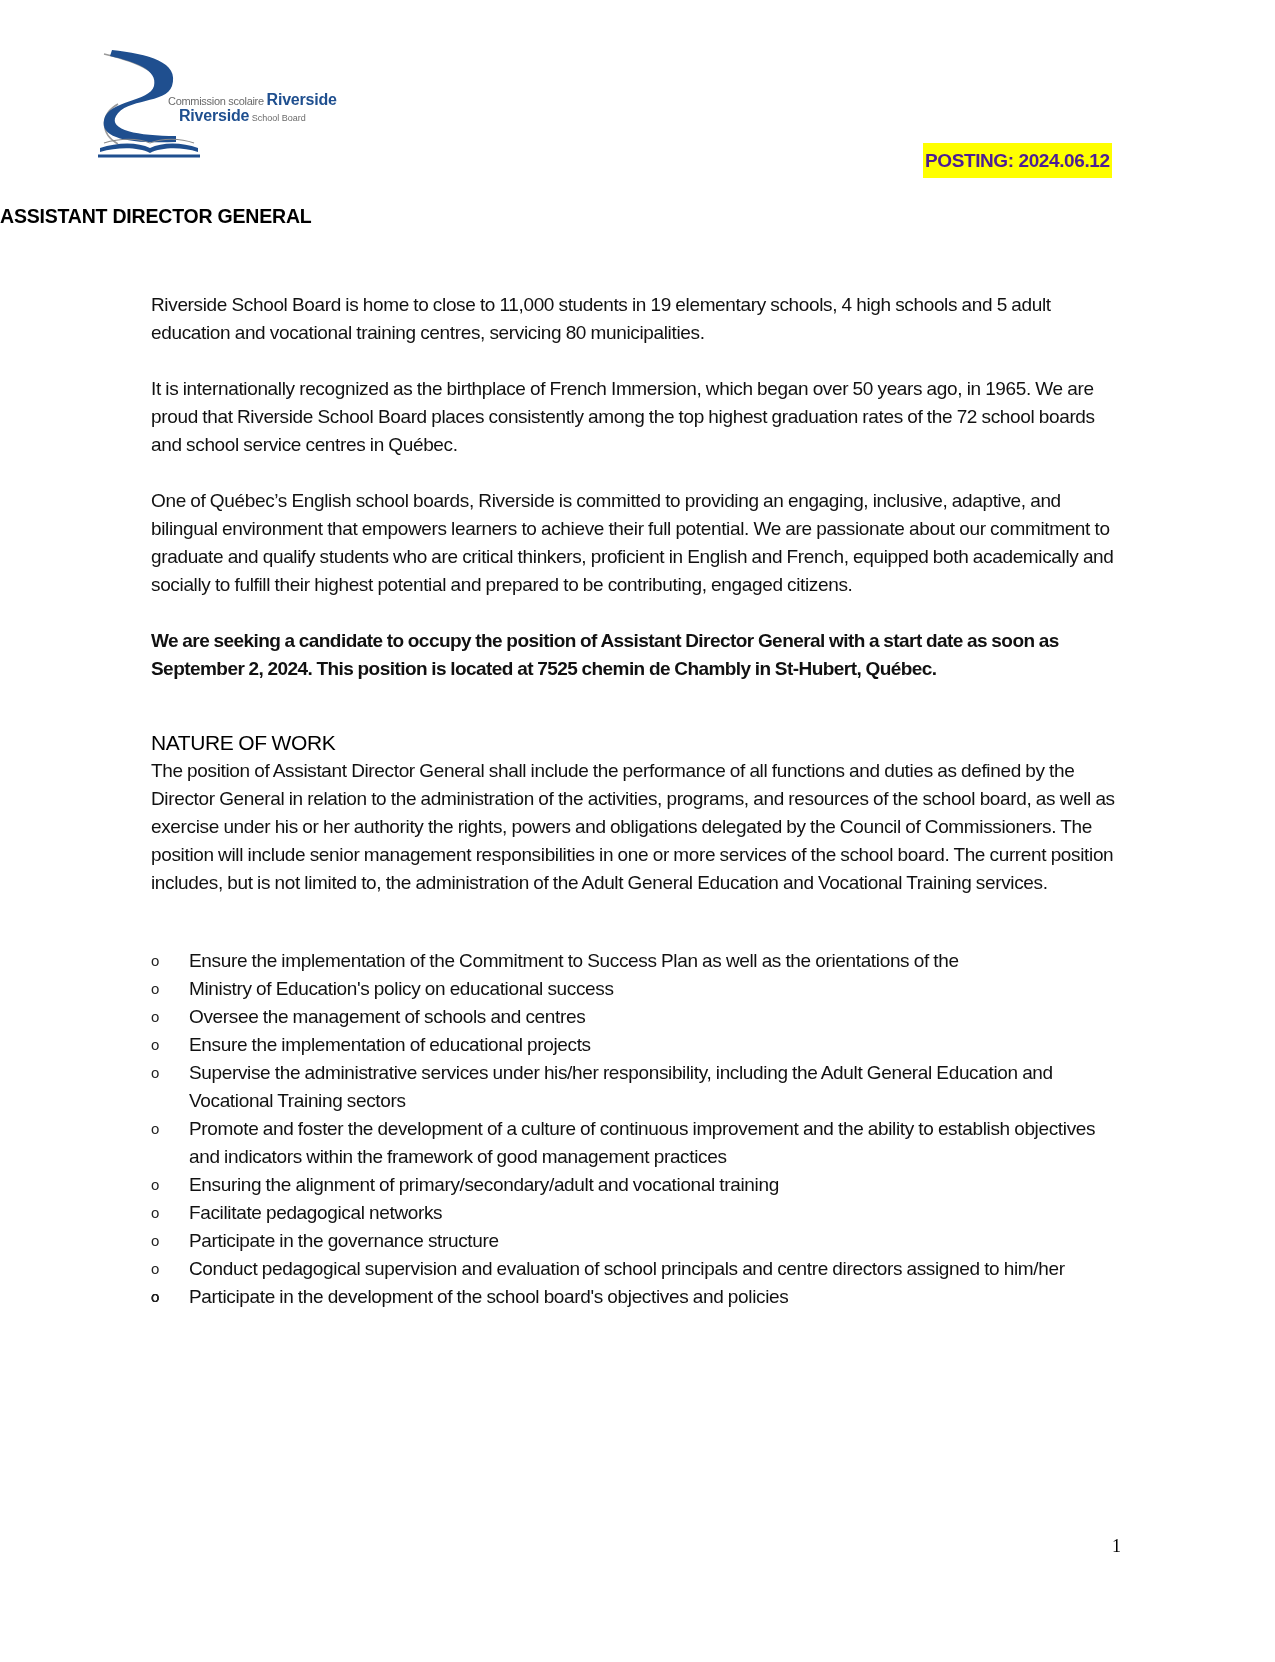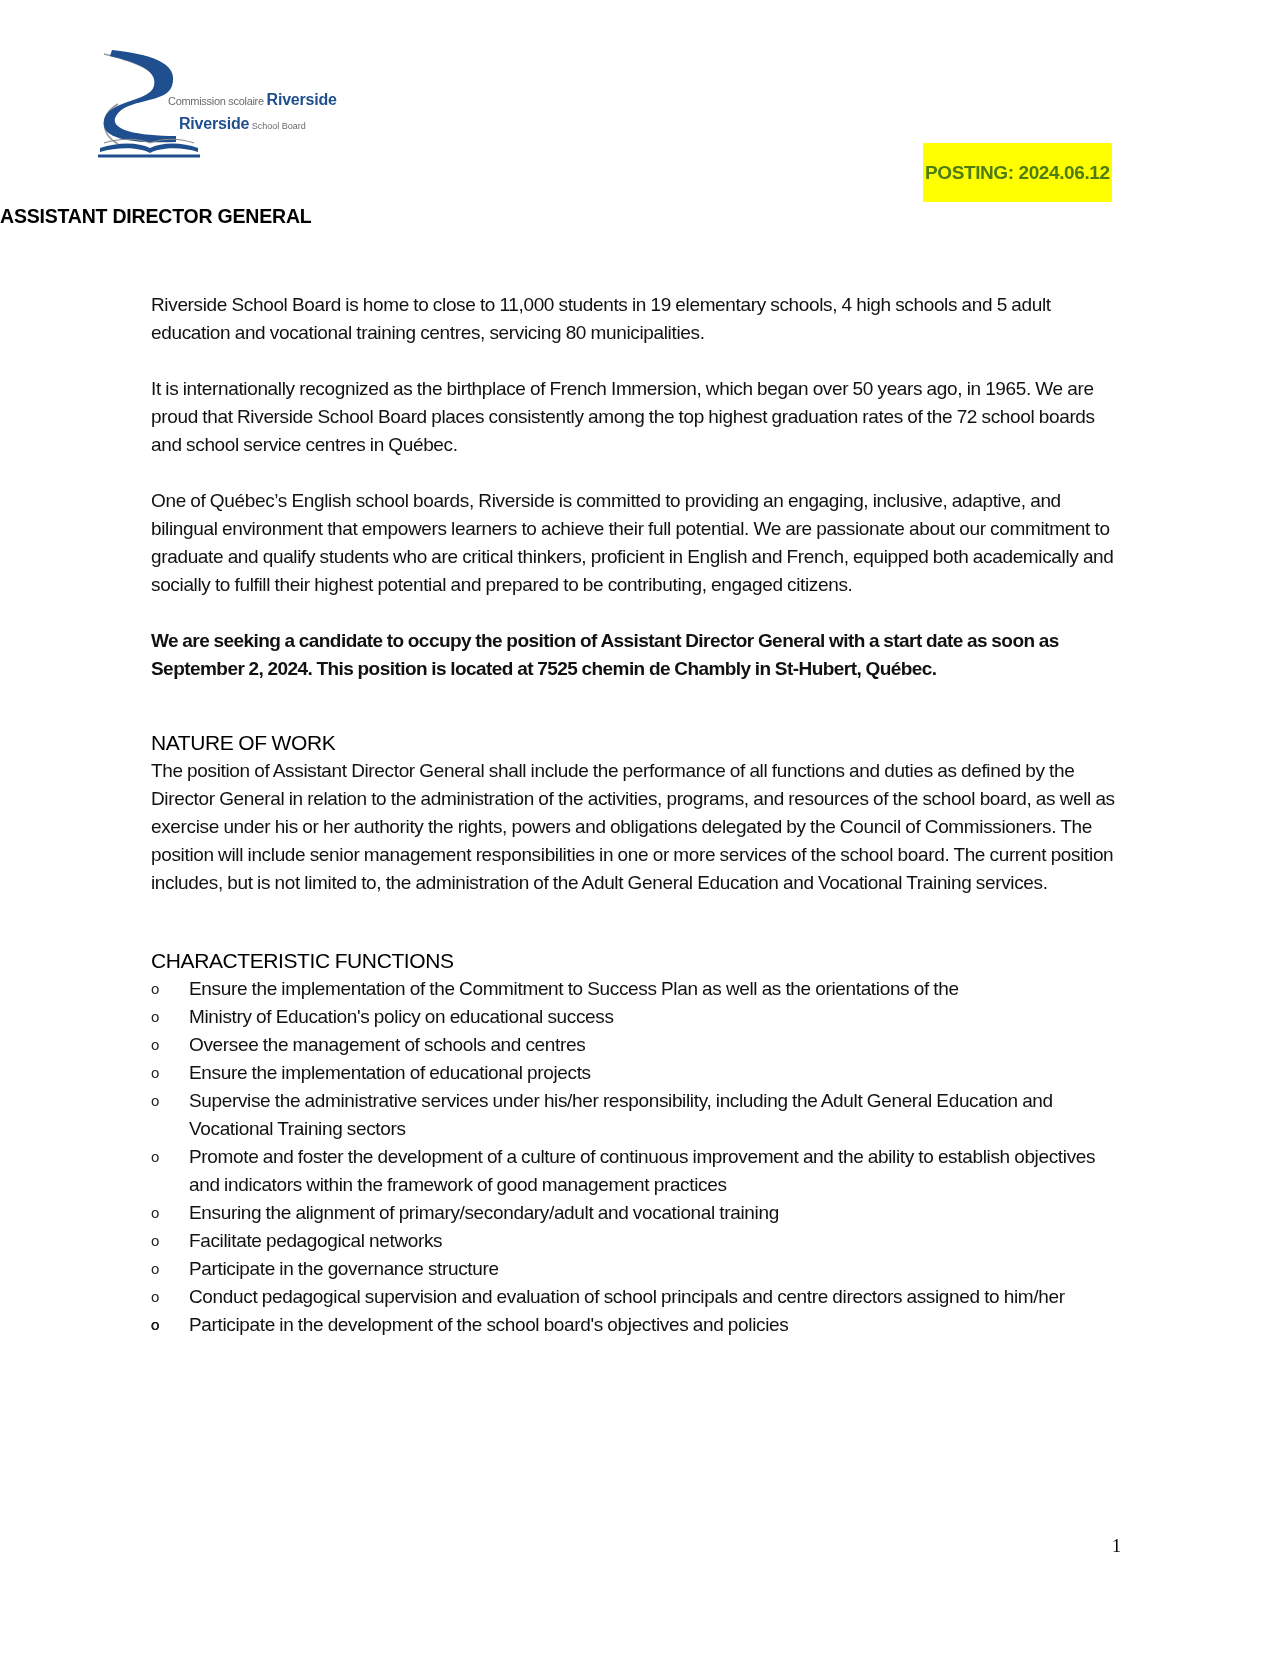--- a/index.html
+++ b/index.html
@@ -40,41 +40,41 @@
   .logo-line1 b {
     font-size: 16px;
     color: #1f4f8f;
     font-weight: bold;
     letter-spacing: -0.2px;
   }
   .logo-line2 {
     display: block;
     white-space: nowrap;
     margin-left: 11px;
-    margin-top: 8px;
+    margin-top: 0px;
     font-size: 9px;
     color: #6b6b6b;
   }
   .logo-line2 b {
     font-size: 16px;
     color: #1f4f8f;
     font-weight: bold;
     letter-spacing: -0.2px;
   }
   .posting {
     position: absolute;
     left: 923px;
     top: 143px;
     background: #ffff00;
     font-weight: bold;
     font-size: 19px;
     line-height: 27px;
-    padding: 16px 2px;
+    padding: 4px 2px;
     letter-spacing: -0.4px;
-    color: #4d7c0f;
+    color: #4c1d95;
   }
   .title {
     position: absolute;
     left: 0;
     width: 1275px;
     top: 205px;
     text-align: left;
     font-weight: bold;
     font-size: 19.5px;
     letter-spacing: -0.2px;
@@ -167,21 +167,20 @@
   <p>One of Québec’s English school boards, Riverside is committed to providing an engaging, inclusive, adaptive, and bilingual environment that empowers learners to achieve their full potential. We are passionate about our commitment to graduate and qualify students who are critical thinkers, proficient in English and French, equipped both academically and socially to fulfill their highest potential and prepared to be contributing, engaged citizens.</p>
   <p class="bold">We are seeking a candidate to occupy the position of Assistant Director General with a start date as soon as September 2, 2024. This position is located at 7525 chemin de Chambly in St-Hubert, Québec.</p>
 
   <div class="gap-large" style="height:18px"></div>
 
   <h2 class="section-heading">NATURE OF WORK</h2>
   <p class="nature-body">The position of Assistant Director General shall include the performance of all functions and duties as defined by the Director General in relation to the administration of the activities, programs, and resources of the school board, as well as exercise under his or her authority the rights, powers and obligations delegated by the Council of Commissioners. The position will include senior management responsibilities in one or more services of the school board. The current position includes, but is not limited to, the administration of the Adult General Education and Vocational Training services.</p>
 
   <div class="gap-mid"></div>
 
-  <h2 class="section-heading">CHARACTERISTIC FUNCTIONS</h2>
   <ul class="functions">
     <li><span class="bullet">o</span><span>Ensure the implementation of the Commitment to Success Plan as well as the orientations of the</span></li>
     <li><span class="bullet">o</span><span>Ministry of Education's policy on educational success</span></li>
     <li><span class="bullet">o</span><span>Oversee the management of schools and centres</span></li>
     <li><span class="bullet">o</span><span>Ensure the implementation of educational projects</span></li>
     <li><span class="bullet">o</span><span>Supervise the administrative services under his/her responsibility, including the Adult General Education and Vocational Training sectors</span></li>
     <li><span class="bullet">o</span><span>Promote and foster the development of a culture of continuous improvement and the ability to establish objectives and indicators within the framework of good management practices</span></li>
     <li><span class="bullet">o</span><span>Ensuring the alignment of primary/secondary/adult and vocational training</span></li>
     <li><span class="bullet">o</span><span>Facilitate pedagogical networks</span></li>
     <li><span class="bullet">o</span><span>Participate in the governance structure</span></li>

